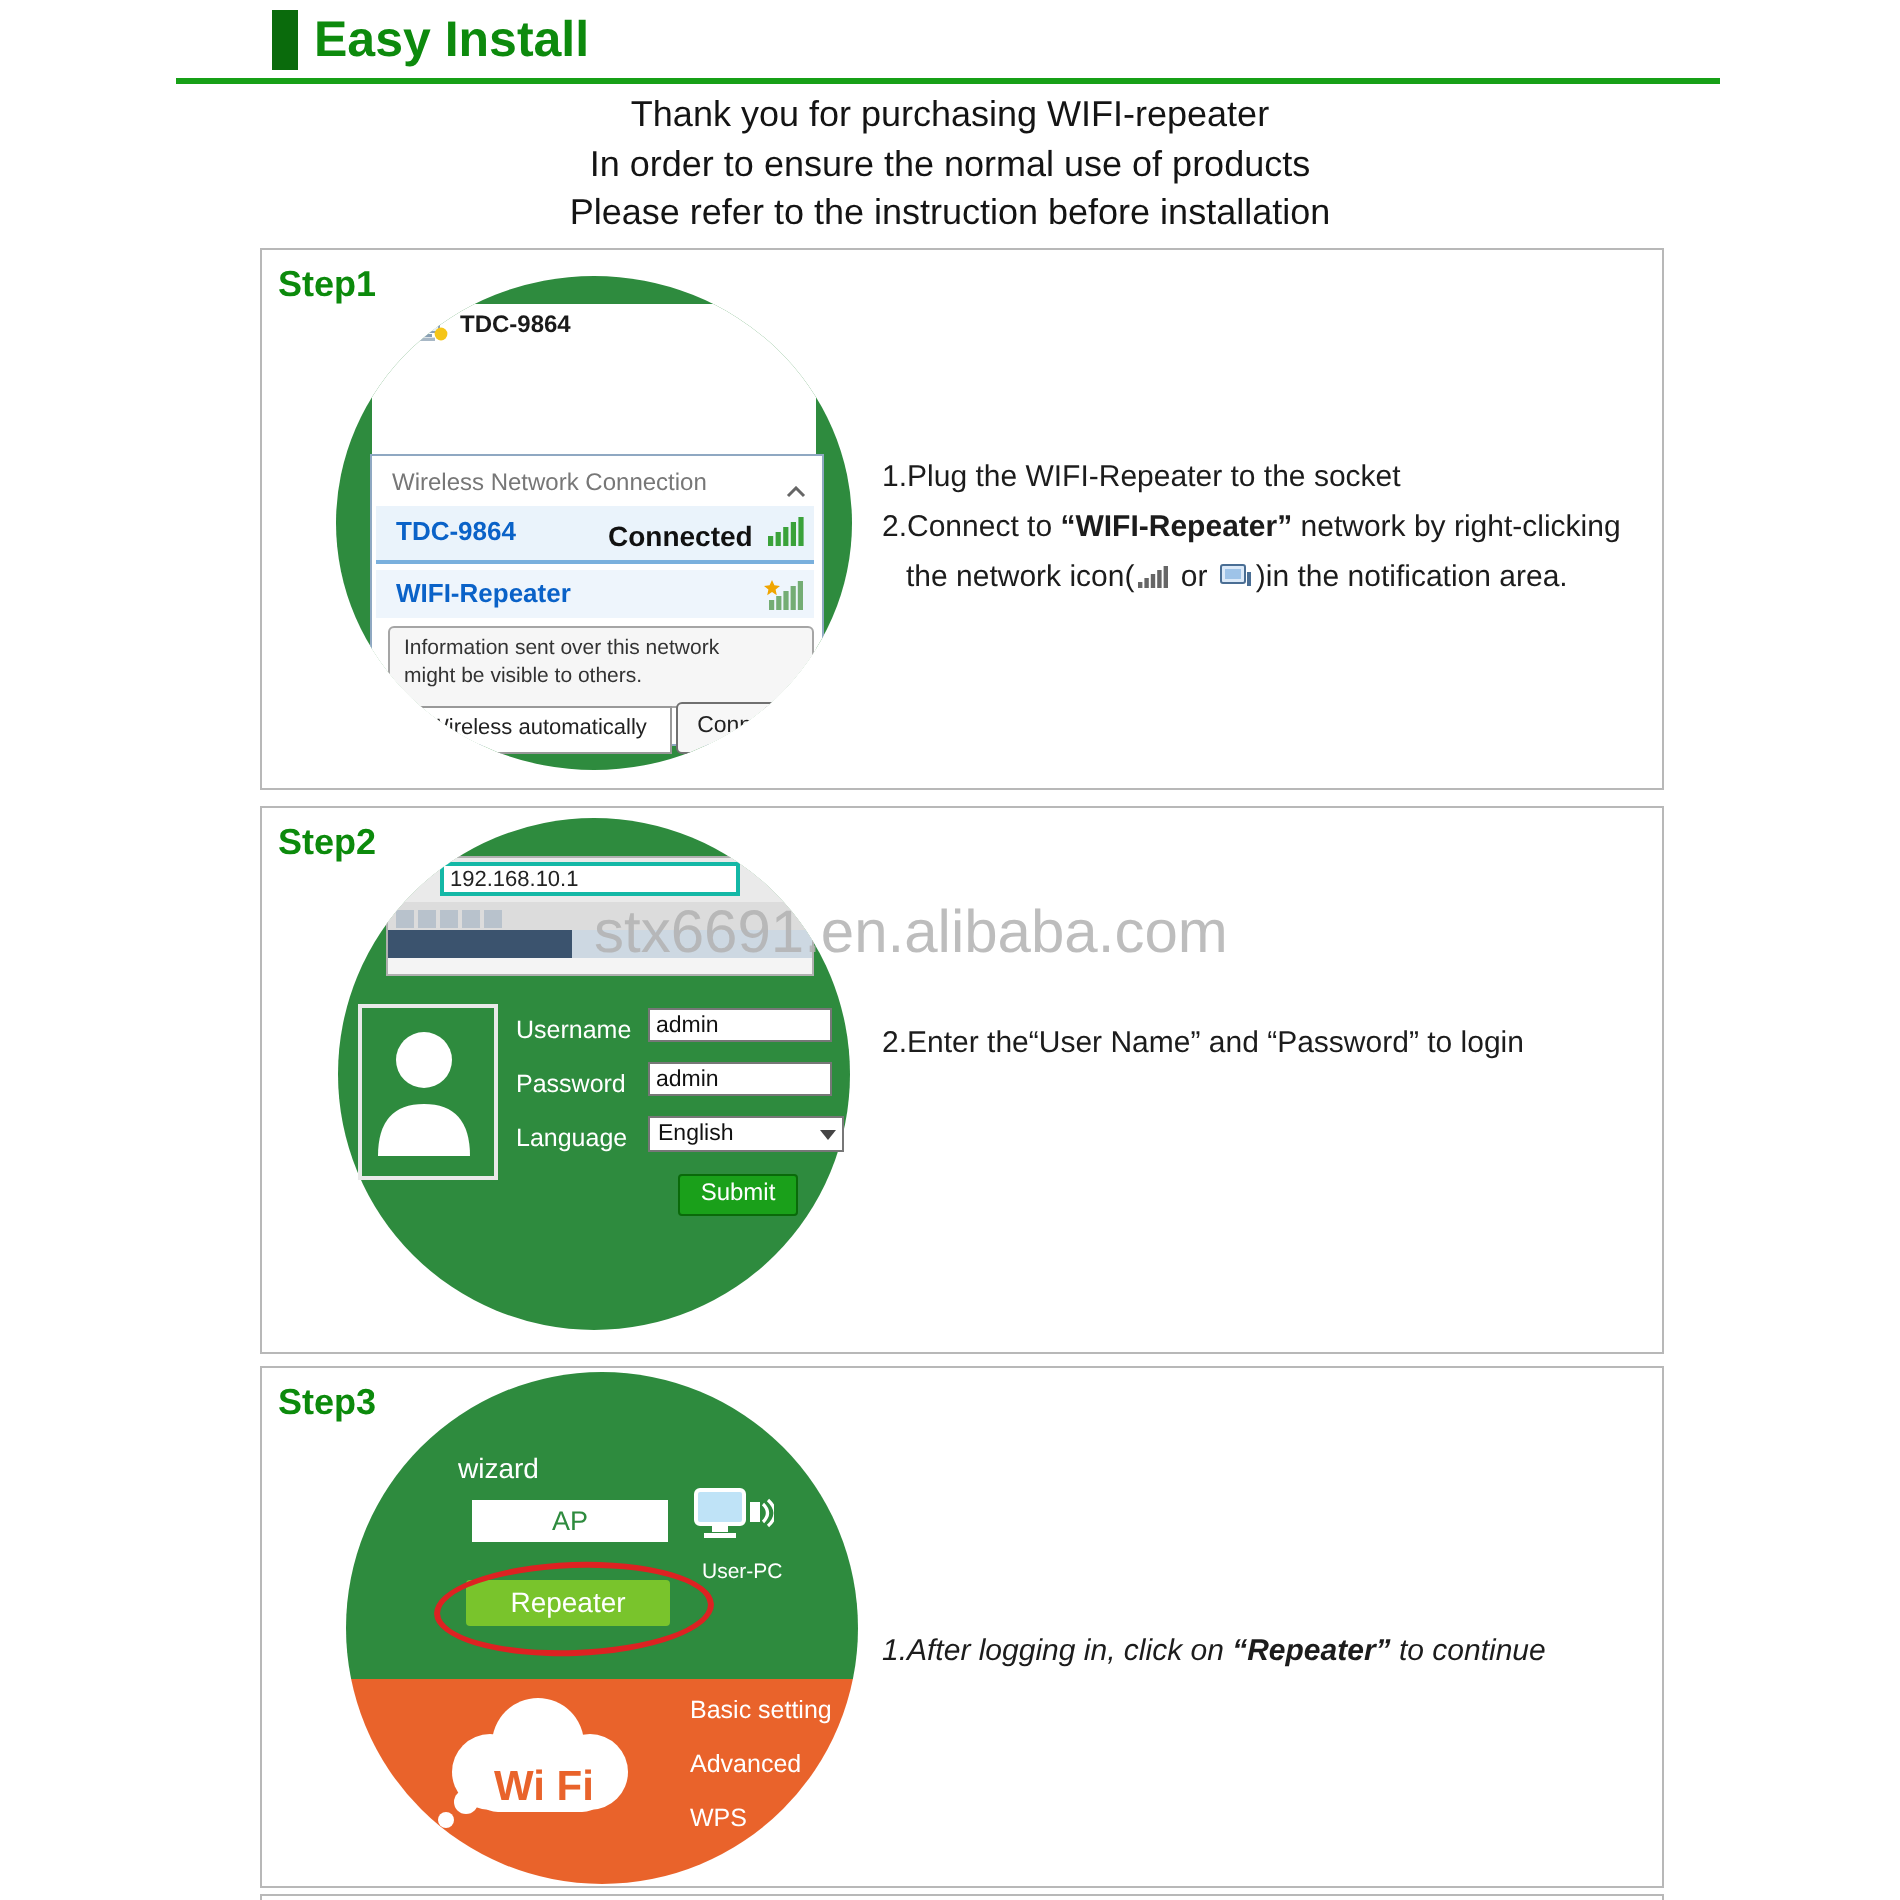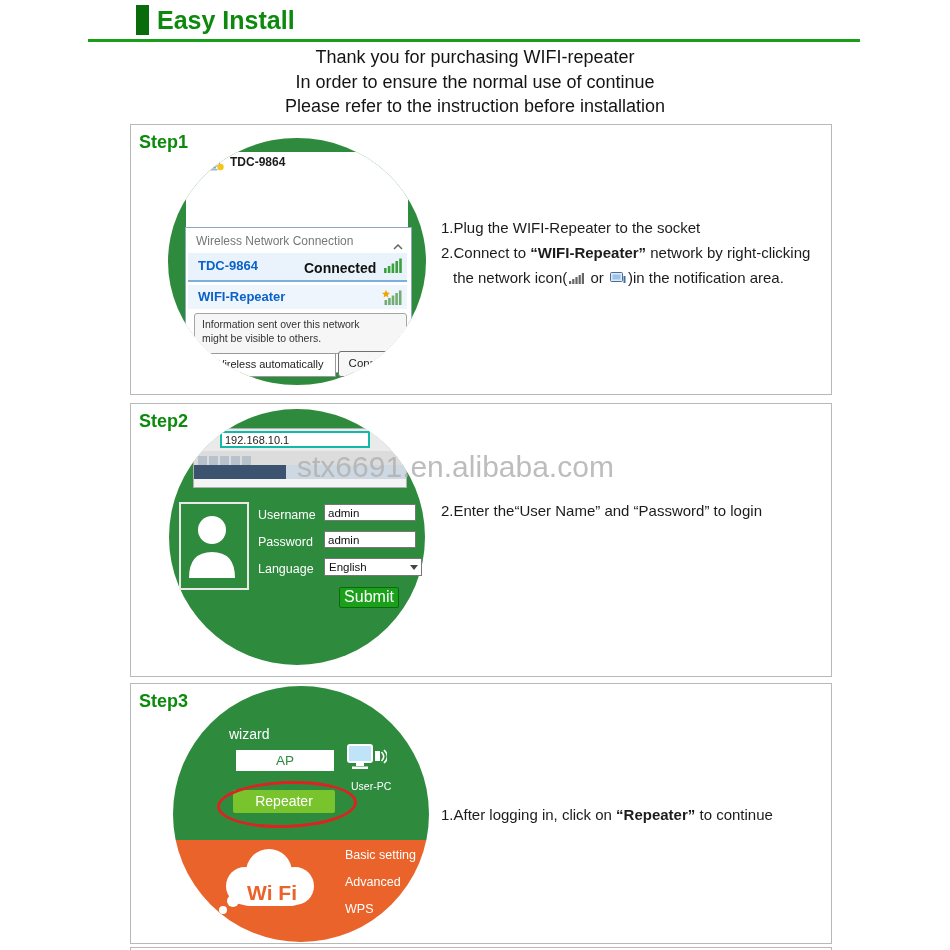--- a/index.html
+++ b/index.html
@@ -38,21 +38,21 @@
   .tooltip{position:absolute;left:8px;top:85px;width:204px;height:36px;background:#f6f6f6;
            border:1px solid #a5a5a5;border-radius:3px;font-size:10.5px;color:#333;
            padding:3px 0 0 7px;line-height:14px;}
   .chk-wrap{position:absolute;left:6px;top:125px;width:142px;height:22px;border:1px solid #999;background:#fff;}
   .chk{position:absolute;left:4px;top:4px;width:11px;height:11px;border:1px solid #777;background:#fff;}
   .chk-label{position:absolute;left:21px;top:4px;font-size:11px;color:#222;}
   .connect-btn{position:absolute;left:152px;top:123px;width:62px;height:24px;border:1px solid #707070;
            border-radius:3px;background:#f7f7f7;font-size:11.5px;color:#222;text-align:center;line-height:22px;}
 
   
-  .instr{position:absolute;font-size:15px;color:#1c1c1c;}
+  .instr{position:absolute;font-size:15px;color:#1c1c1c;margin-top:11px;}
   .instr-line{height:25px;line-height:25px;white-space:nowrap;}
   .instr b{font-weight:bold;}
   .kw{color:#18a018;font-weight:bold;}
   .indent{padding-left:12px;}
   .mini-icon{display:inline-block;vertical-align:-1px;margin:0 2px;}
 
   
   .bshot{position:absolute;background:#f4f4f4;border:1px solid #b0b0b0;}
   .brow1{position:absolute;left:0;top:0;width:100%;height:22px;background:#eaeaea;}
   .brow2{position:absolute;left:0;top:22px;width:100%;height:14px;background:#dcdcdc;padding-left:3px;}
@@ -64,21 +64,21 @@
   .watermark{position:absolute;left:166px;top:46px;font-size:30px;color:rgba(178,178,178,0.85);z-index:6;}
   .avatar{position:absolute;left:48px;top:98px;width:66px;height:84px;border:2px solid #e9e9e9;}
   .f-label{position:absolute;font-size:12.5px;color:#fff;}
   .f-input{position:absolute;width:92px;height:17px;border:1px solid #777;background:#fff;
            font:11.5px "Liberation Sans",sans-serif;padding:0 3px;color:#111;box-sizing:border-box;}
   .f-select{position:absolute;width:98px;height:18px;border:1px solid #777;background:#fff;
            font-size:11.5px;color:#111;padding:2px 4px;box-sizing:border-box;}
   .sel-arrow{position:absolute;right:3px;top:6px;width:0;height:0;border-left:4px solid transparent;
            border-right:4px solid transparent;border-top:5px solid #444;}
   .submit-btn{position:absolute;left:208px;top:183px;width:58px;height:19px;background:#1aa01a;
-           border:1px solid #0a6a0a;color:#fff;font-size:16px;text-align:center;line-height:17px;border-radius:2px;}
+           border:1px solid #0a6a0a;color:#fff;font-size:12px;text-align:center;line-height:17px;border-radius:2px;}
 
   
   .wizard-circle{background:linear-gradient(180deg,#2e8b3e 0%,#2e8b3e 60%,#e9632b 60%,#e9632b 100%);}
   .wiz-title{position:absolute;left:56px;top:40px;color:#fff;font-size:14px;}
   .ap-btn{position:absolute;left:63px;top:64px;width:98px;height:21px;background:#fff;color:#2e8b3e;
           font-size:13.5px;text-align:center;line-height:21px;}
   .pc-icon{position:absolute;left:174px;top:58px;}
   .pc-label{position:absolute;left:178px;top:94px;color:#fff;font-size:10.5px;}
   .rep-btn{position:absolute;left:60px;top:104px;width:102px;height:23px;background:#79c42c;color:#fff;
           font-size:14px;text-align:center;line-height:23px;border-radius:2px;}
@@ -94,21 +94,21 @@
 <body>
 
 <div class="page">
 
   <div class="hdr-block"></div>
   <div class="hdr-title">Easy Install</div>
   <div class="hdr-line"></div>
 
   <div class="intro">
     <div>Thank you for purchasing WIFI-repeater</div>
-    <div>In order to ensure the normal use of continue</div>
+    <div>In order to ensure the normal use of products</div>
     <div>Please refer to the instruction before installation</div>
   </div>
 
   <div class="step-box" style="top:124px;height:269px;">
     <div class="step-label">Step1</div>
 
     <div class="circle" style="left:37px;top:13px;width:258px;height:247px;">
       <div class="shot-bg" style="left:18px;top:14px;width:222px;height:220px;"></div>
 
       <span class="tray-icon" style="left:38px;top:18px;">
@@ -275,21 +275,21 @@
           <circle cx="22" cy="59" r="6" fill="#fff"></circle>
           <text x="36" y="58" font-size="21" font-weight="bold" fill="#e9632b">Wi Fi</text>
         </svg>
       </span>
 
       <div class="wiz-menu-item" style="top:162px;">Basic setting</div>
       <div class="wiz-menu-item" style="top:189px;">Advanced</div>
       <div class="wiz-menu-item" style="top:216px;">WPS</div>
     </div>
 
-    <div class="instr" style="left:310px;top:118px;width:392px;">
+    <div class="instr" style="left:310px;top:118px;width:392px;font-style:italic;">
       <div class="instr-line">
         <span>1.After logging in, click on </span><b>“Repeater”</b><span> to continue</span>
       </div>
     </div>
   </div>
 
   <div class="next-box"></div>
 </div>
 
 </body></html>

